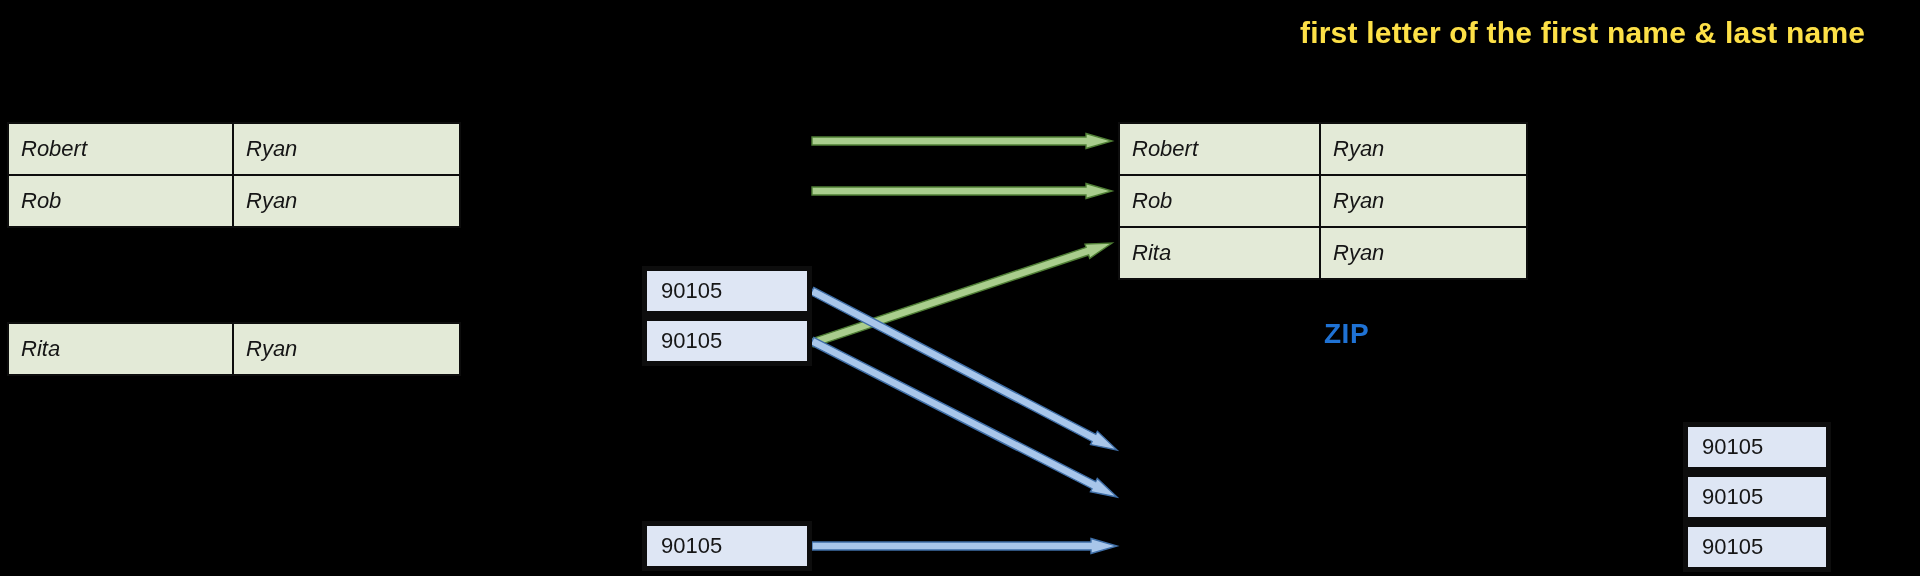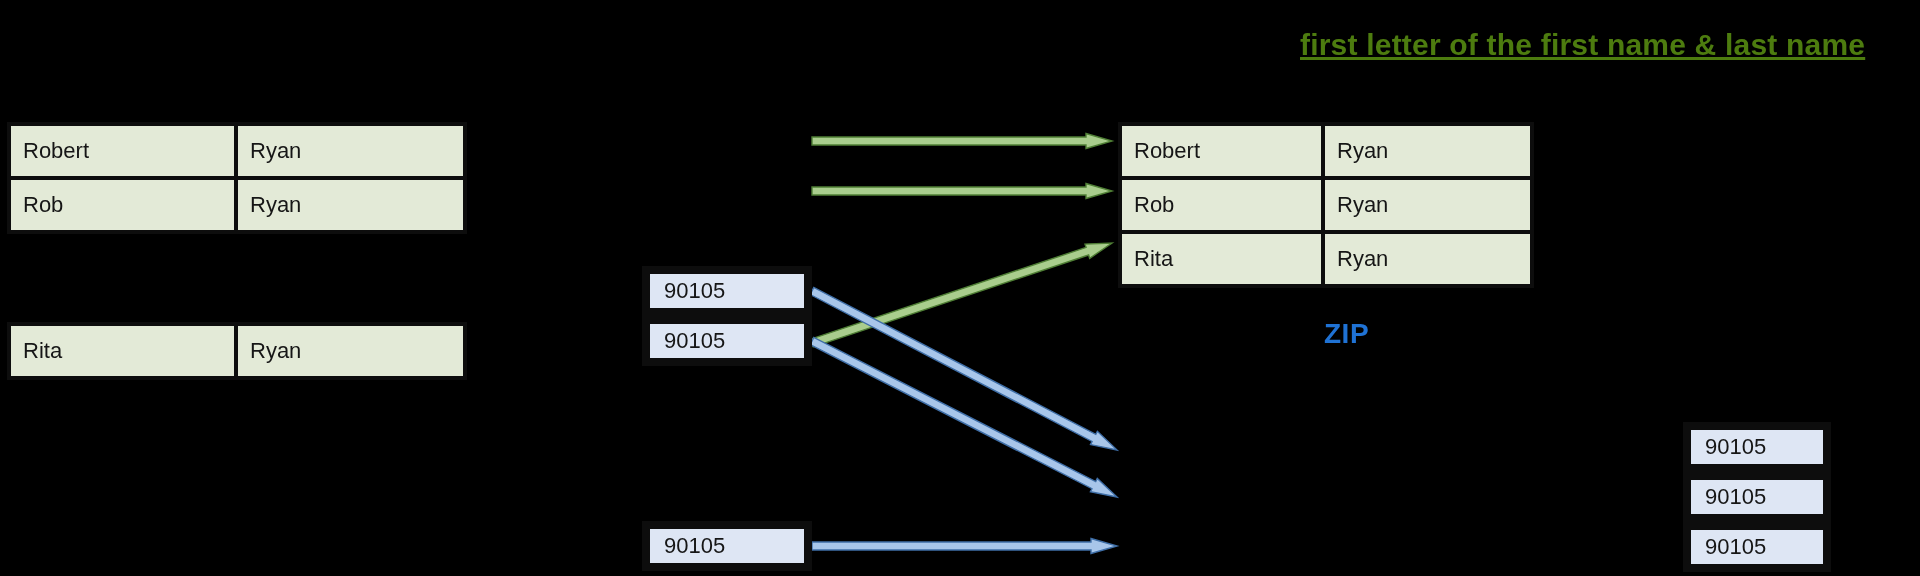--- a/index.html
+++ b/index.html
@@ -27,36 +27,37 @@
   }
 
   
   .name-table {
     position: absolute;
     border-collapse: collapse;
     table-layout: fixed;
     background: #e3ead7;
   }
   .name-table td {
-    border: 4px solid #b91c1c;
+    border: 2px solid #b91c1c;
     background: #e3ead7;
     color: #161616;
     font-size: 22px;
     padding: 0 12px;
     height: 50px;
     vertical-align: middle;
     white-space: nowrap;
     overflow: hidden;
+    font-style: italic;
   }
 
   
   .zip-box {
     position: absolute;
     background: #dee6f4;
-    border: 8px solid #0f766e;
+    border: 5px solid #0f766e;
     color: #161616;
     font-size: 22px;
     display: flex;
     align-items: center;
     padding-left: 14px;
     box-sizing: border-box;
     white-space: nowrap;
   }
 
   
@@ -76,21 +77,21 @@
     width: 1920px;
     height: 576px;
     pointer-events: none;
   }
 </style>
 </head>
 <body>
 
 <div id="canvas" style="width: 1920px; height: 576px; background: rgb(0, 0, 0);">
 
-  <div class="title" id="title-el" style="left: 1300px; top: 28px; color: #4d7c0f; text-decoration: underline;">first letter of the first name &amp; last name</div>
+  <div class="title" id="title-el" style="left: 1300px; top: 16px; color: #fde047;">first letter of the first name &amp; last name</div>
 
   <svg id="arrow-layer" viewBox="0 0 1920 576" width="1920" height="576">
       <polygon points="812.0,145.0 1086.0,145.0 1086.0,148.5 1112.0,141.0 1086.0,133.5 1086.0,137.0 812.0,137.0" fill="#a9cd8d" stroke="#4f7f35" stroke-width="1.4" stroke-linejoin="miter"></polygon>
       <polygon points="812.0,195.0 1086.0,195.0 1086.0,198.5 1112.0,191.0 1086.0,183.5 1086.0,187.0 812.0,187.0" fill="#a9cd8d" stroke="#4f7f35" stroke-width="1.4" stroke-linejoin="miter"></polygon>
       <polygon points="813.3,346.8 1088.6,255.0 1089.7,258.3 1112.0,243.0 1085.0,244.1 1086.1,247.4 810.7,339.2" fill="#a9cd8d" stroke="#4f7f35" stroke-width="1.4" stroke-linejoin="miter"></polygon>
       <polygon points="810.2,294.5 1092.1,441.5 1090.5,444.6 1117.0,450.0 1097.4,431.3 1095.8,434.4 813.8,287.5" fill="#a8c6ea" stroke="#3f6fa8" stroke-width="1.4" stroke-linejoin="miter"></polygon>
       <polygon points="810.2,344.6 1092.0,488.7 1090.4,491.8 1117.0,497.0 1097.3,478.5 1095.7,481.6 813.8,337.4" fill="#a8c6ea" stroke="#3f6fa8" stroke-width="1.4" stroke-linejoin="miter"></polygon>
       <polygon points="812.0,550.0 1091.0,550.0 1091.0,553.5 1117.0,546.0 1091.0,538.5 1091.0,542.0 812.0,542.0" fill="#a8c6ea" stroke="#3f6fa8" stroke-width="1.4" stroke-linejoin="miter"></polygon>
     </svg>
 

